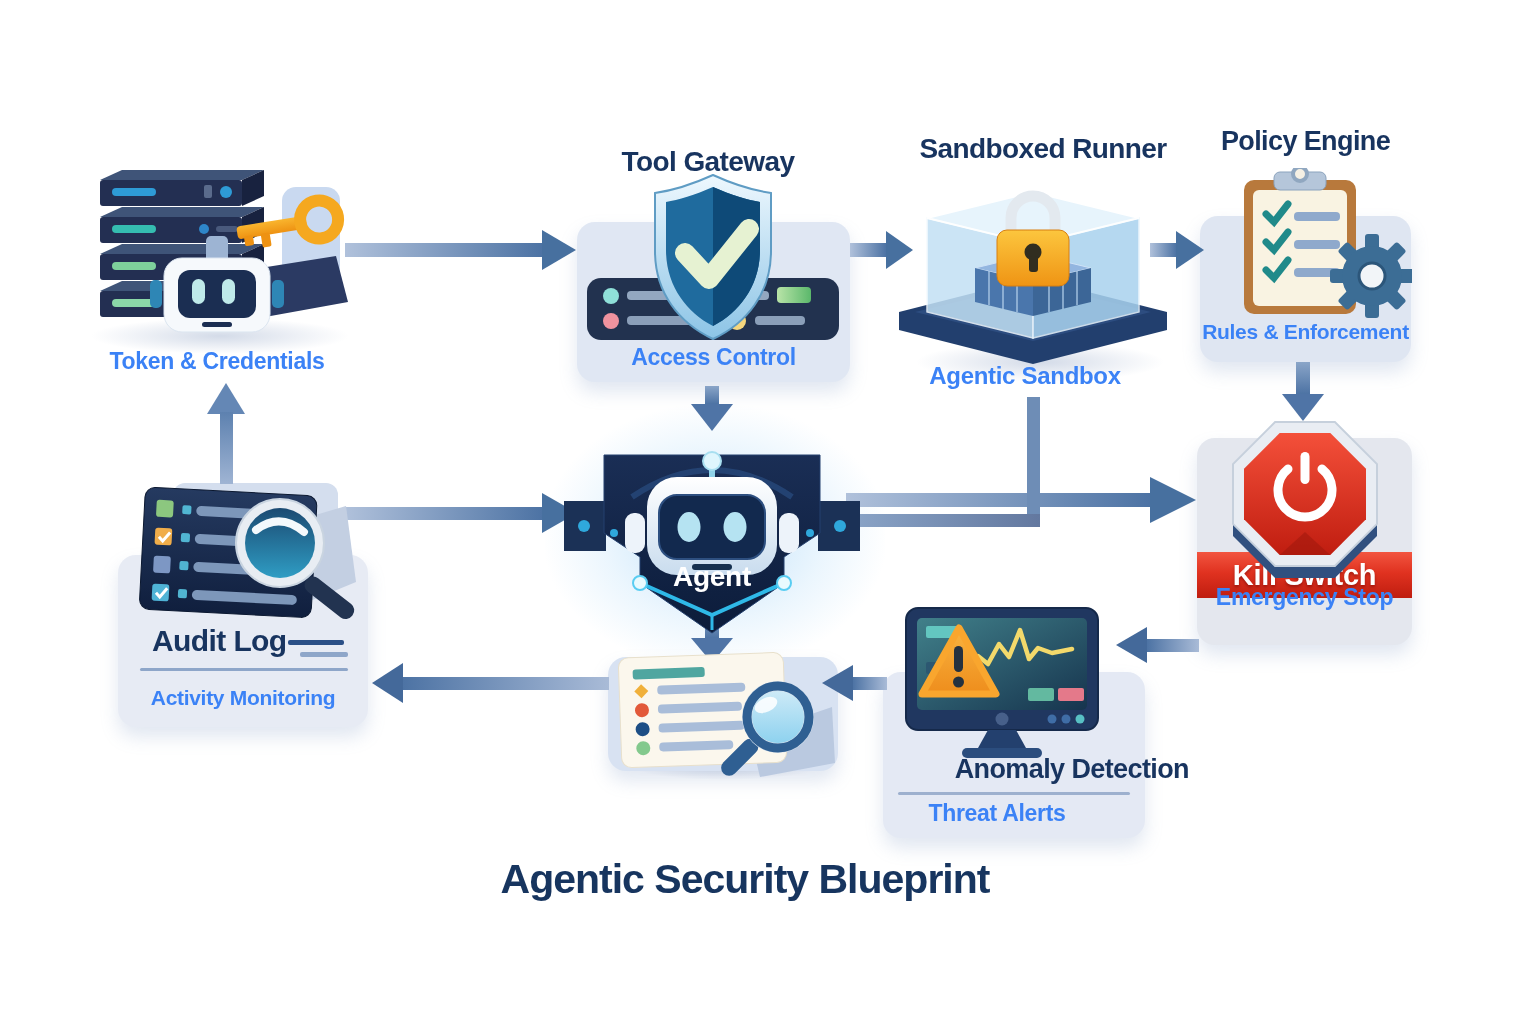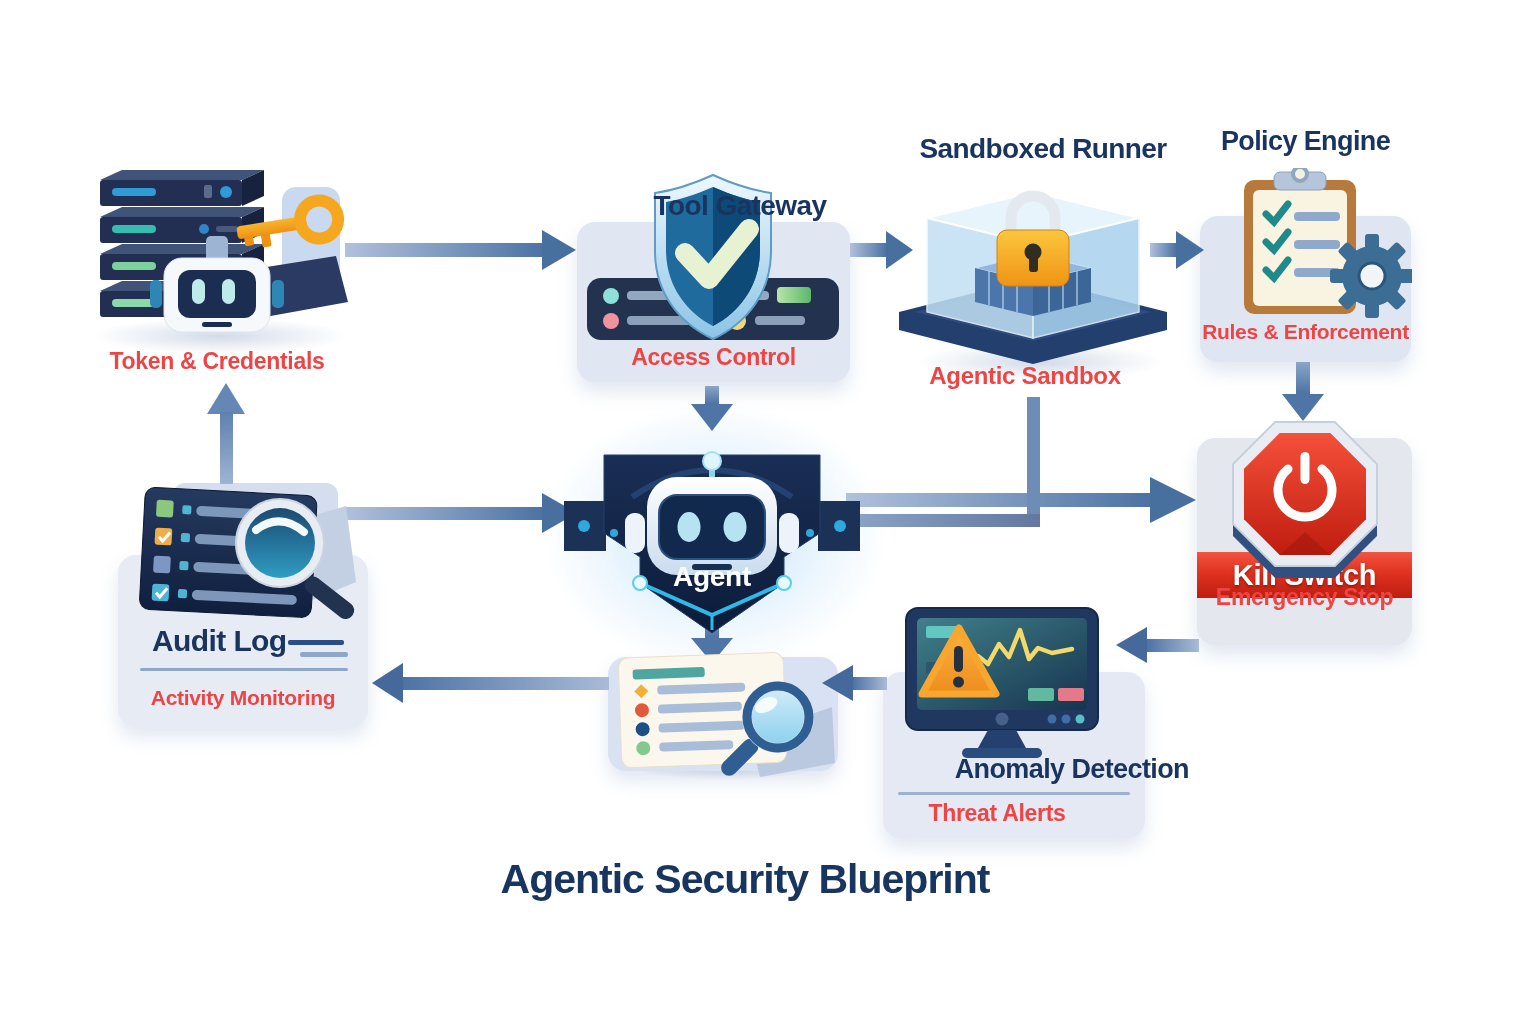--- a/index.html
+++ b/index.html
@@ -1,20 +1,20 @@
 <!DOCTYPE html>
 <html><head>
 <meta charset="utf-8">
 <style>
   html,body{margin:0;padding:0;background:#fff;}
   .canvas{position:relative;width:1536px;height:1024px;background:#ffffff;overflow:hidden;
           font-family:"Liberation Sans", sans-serif;}
   .abs{position:absolute;}
   .heading{font-weight:700;color:#18345f;font-size:28px;letter-spacing:-0.6px;text-align:center;z-index:5;}
-  .caption{font-weight:700;color:#ef4444;font-size:23px;letter-spacing:-0.3px;text-align:center;z-index:5;}
+  .caption{font-weight:700;color:#3b82f6;font-size:23px;letter-spacing:-0.3px;text-align:center;z-index:5;}
   .card{position:absolute;border-radius:18px;z-index:1;box-shadow:0 10px 18px rgba(120,145,190,.22);}
   .icon{position:absolute;z-index:3;}
   .shadowblob{position:absolute;z-index:0;background:radial-gradient(ellipse at center, rgba(140,160,195,.38), rgba(140,160,195,0) 70%);}
   
   .shaft-r{position:absolute;z-index:2;background:linear-gradient(90deg,#b0c1db,#4d73a4);}
   .shaft-l{position:absolute;z-index:2;background:linear-gradient(90deg,#4d73a4,#a9bbd7);}
   .shaft-d{position:absolute;z-index:2;background:linear-gradient(180deg,#8aa5c8,#4d73a4);}
   .shaft-u{position:absolute;z-index:2;background:linear-gradient(180deg,#5d81af,#9fb4d3);}
   .shaft-f{position:absolute;z-index:2;background:#6e8db6;}
   .tri{position:absolute;z-index:2;width:0;height:0;}
@@ -169,21 +169,21 @@
         <rect x="186" y="116" width="12" height="28" rx="5" fill="#2e86b5"></rect>
         <rect x="92" y="106" width="78" height="48" rx="12" fill="#1b2e52"></rect>
         <rect x="106" y="115" width="13" height="25" rx="6.5" fill="#bfeaea"></rect>
         <rect x="136" y="115" width="13" height="25" rx="6.5" fill="#bfeaea"></rect>
         <rect x="116" y="158" width="30" height="5" rx="2.5" fill="#1b2e52"></rect>
       </g>
     </svg>
   </div>
   <div class="abs caption" style="left:92px;top:348px;width:250px;">Token &amp; Credentials</div>
 
-  <div class="abs heading" style="left:590px;top:146px;width:300px;margin-top:44px;">Tool Gateway</div>
+  <div class="abs heading" style="left:558px;top:146px;width:300px;">Tool Gateway</div>
   <div class="icon" style="left:585px;top:173px;">
     <svg width="256" height="185" viewBox="0 0 256 185">
       <defs>
         <linearGradient id="shRim" x1="0" y1="0" x2="0" y2="1">
             <stop offset="0" stop-color="#eef8fe"></stop>
             <stop offset="1" stop-color="#8cc4e6"></stop>
           </linearGradient>
         <linearGradient id="gpill" x1="0" y1="0" x2="1" y2="0">
             <stop offset="0" stop-color="#b9e4a8"></stop>
             <stop offset="1" stop-color="#5bb86b"></stop>

